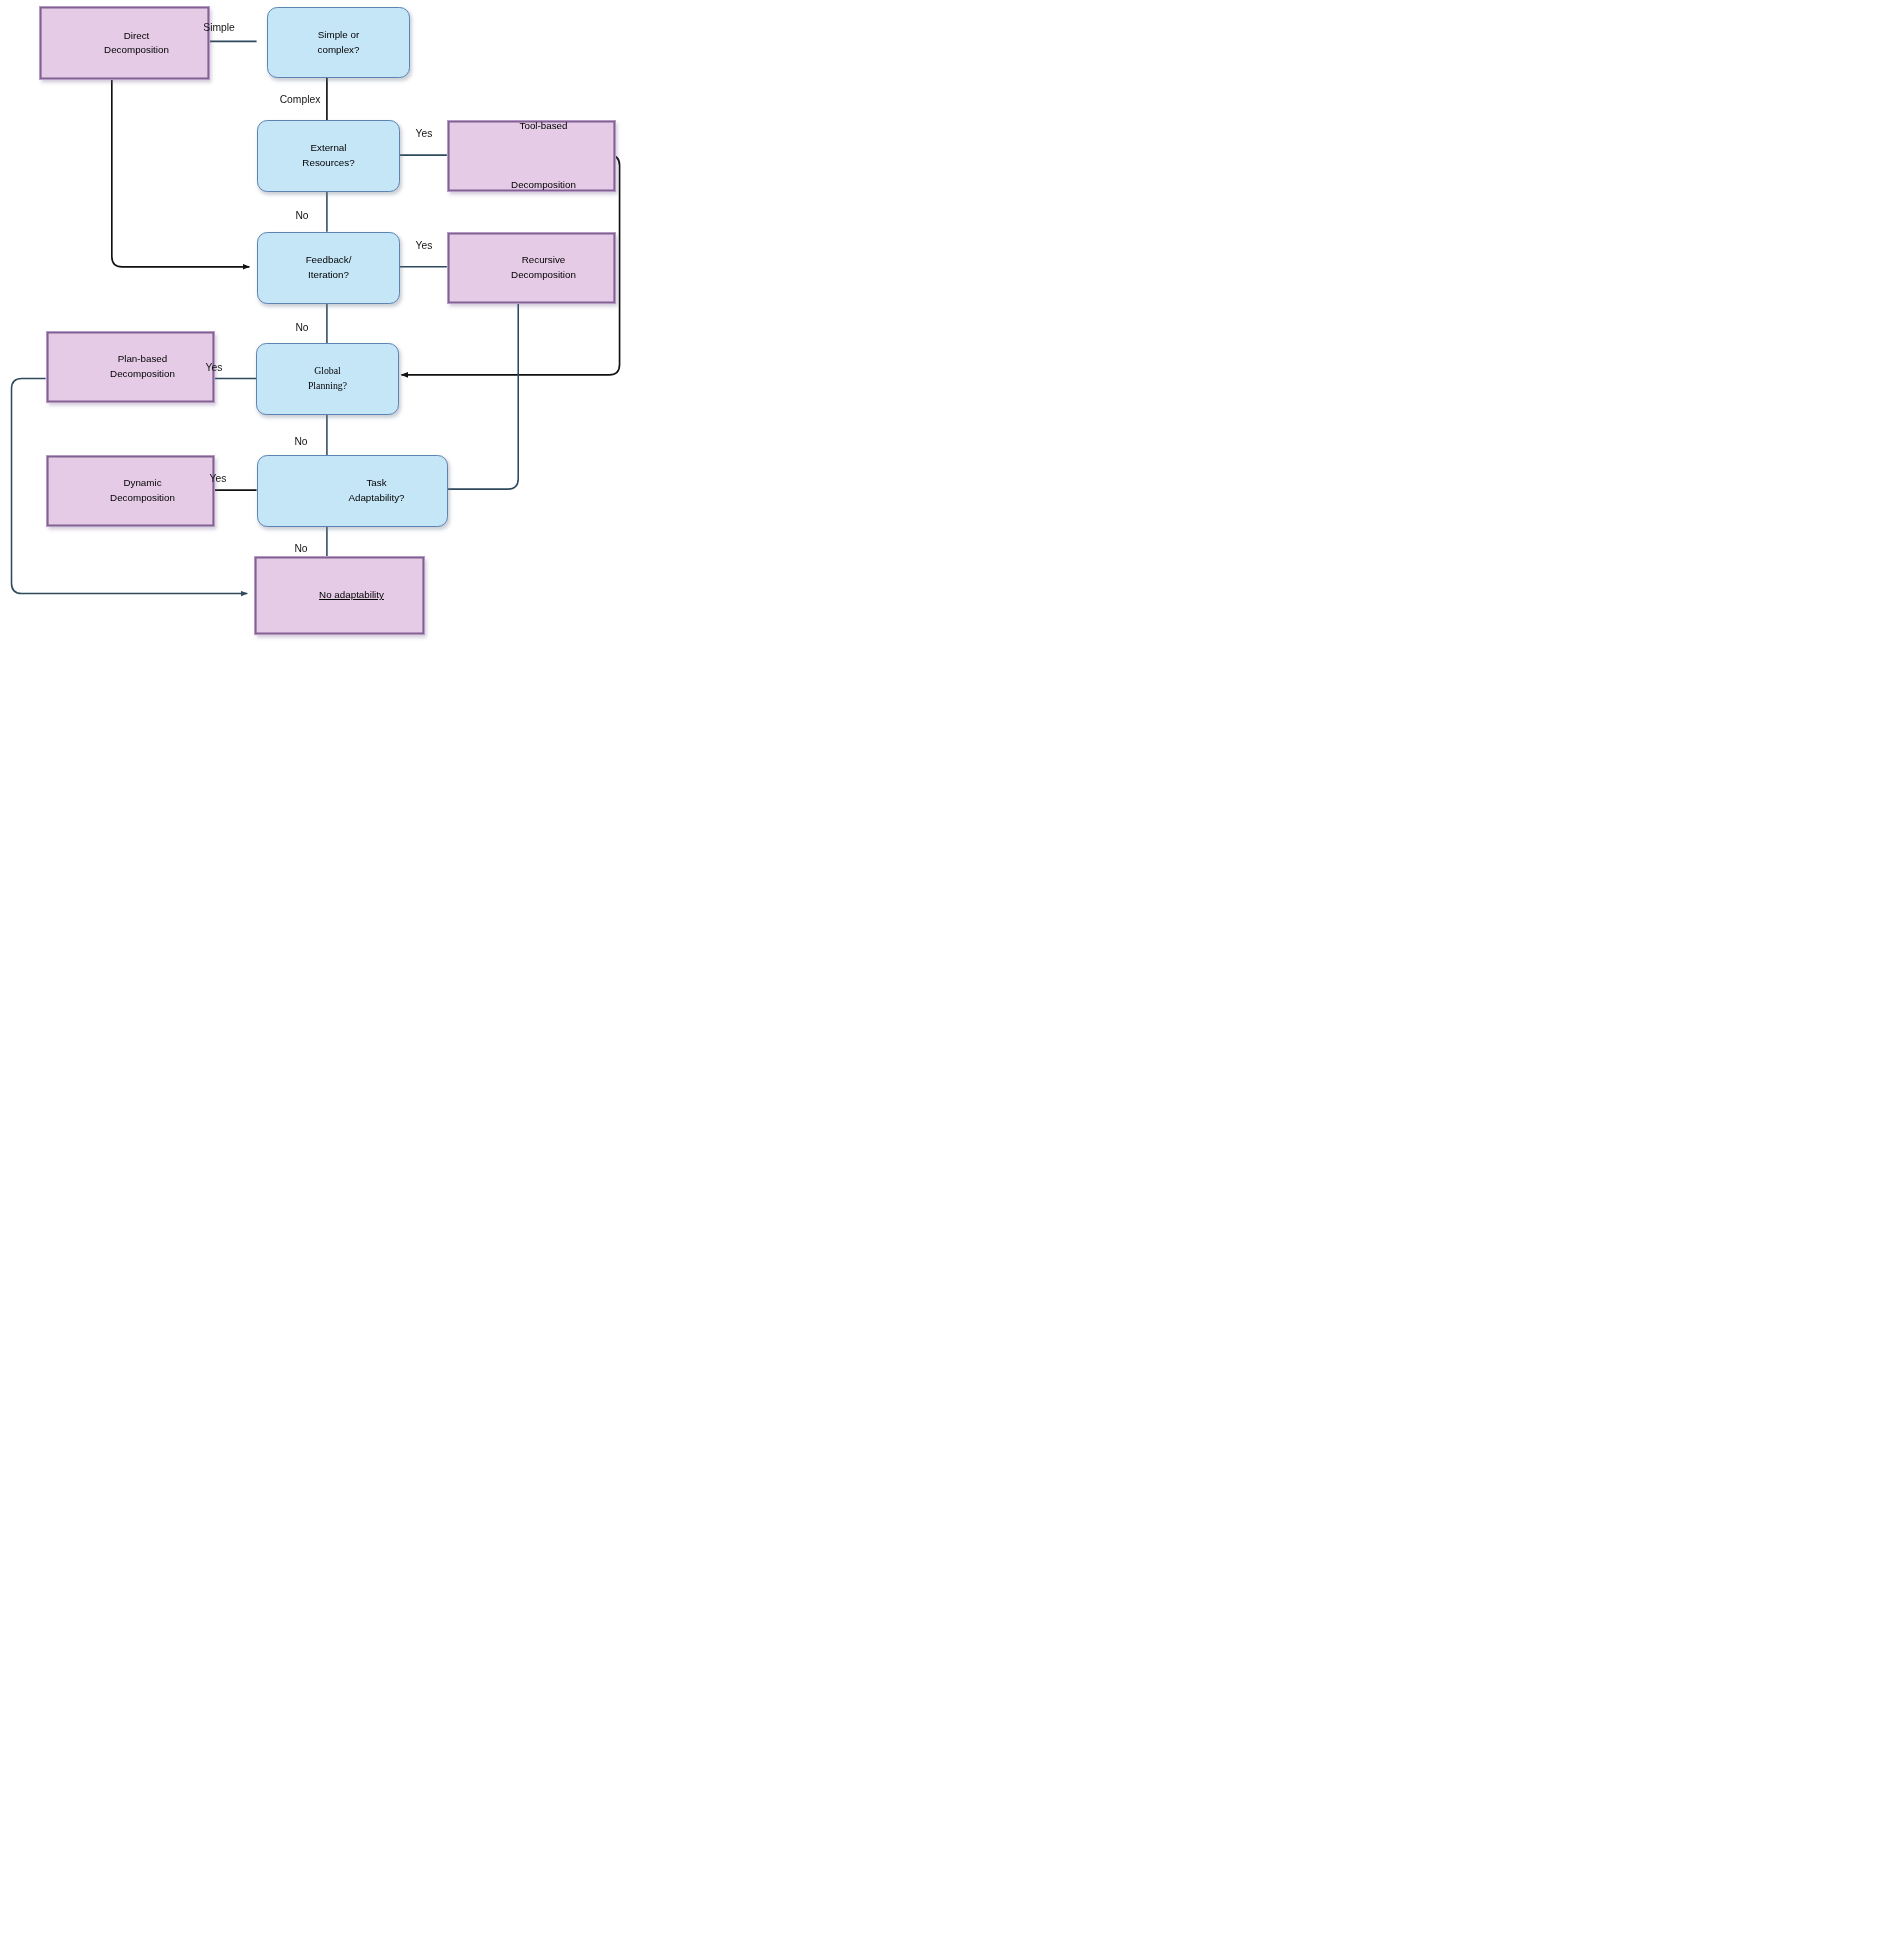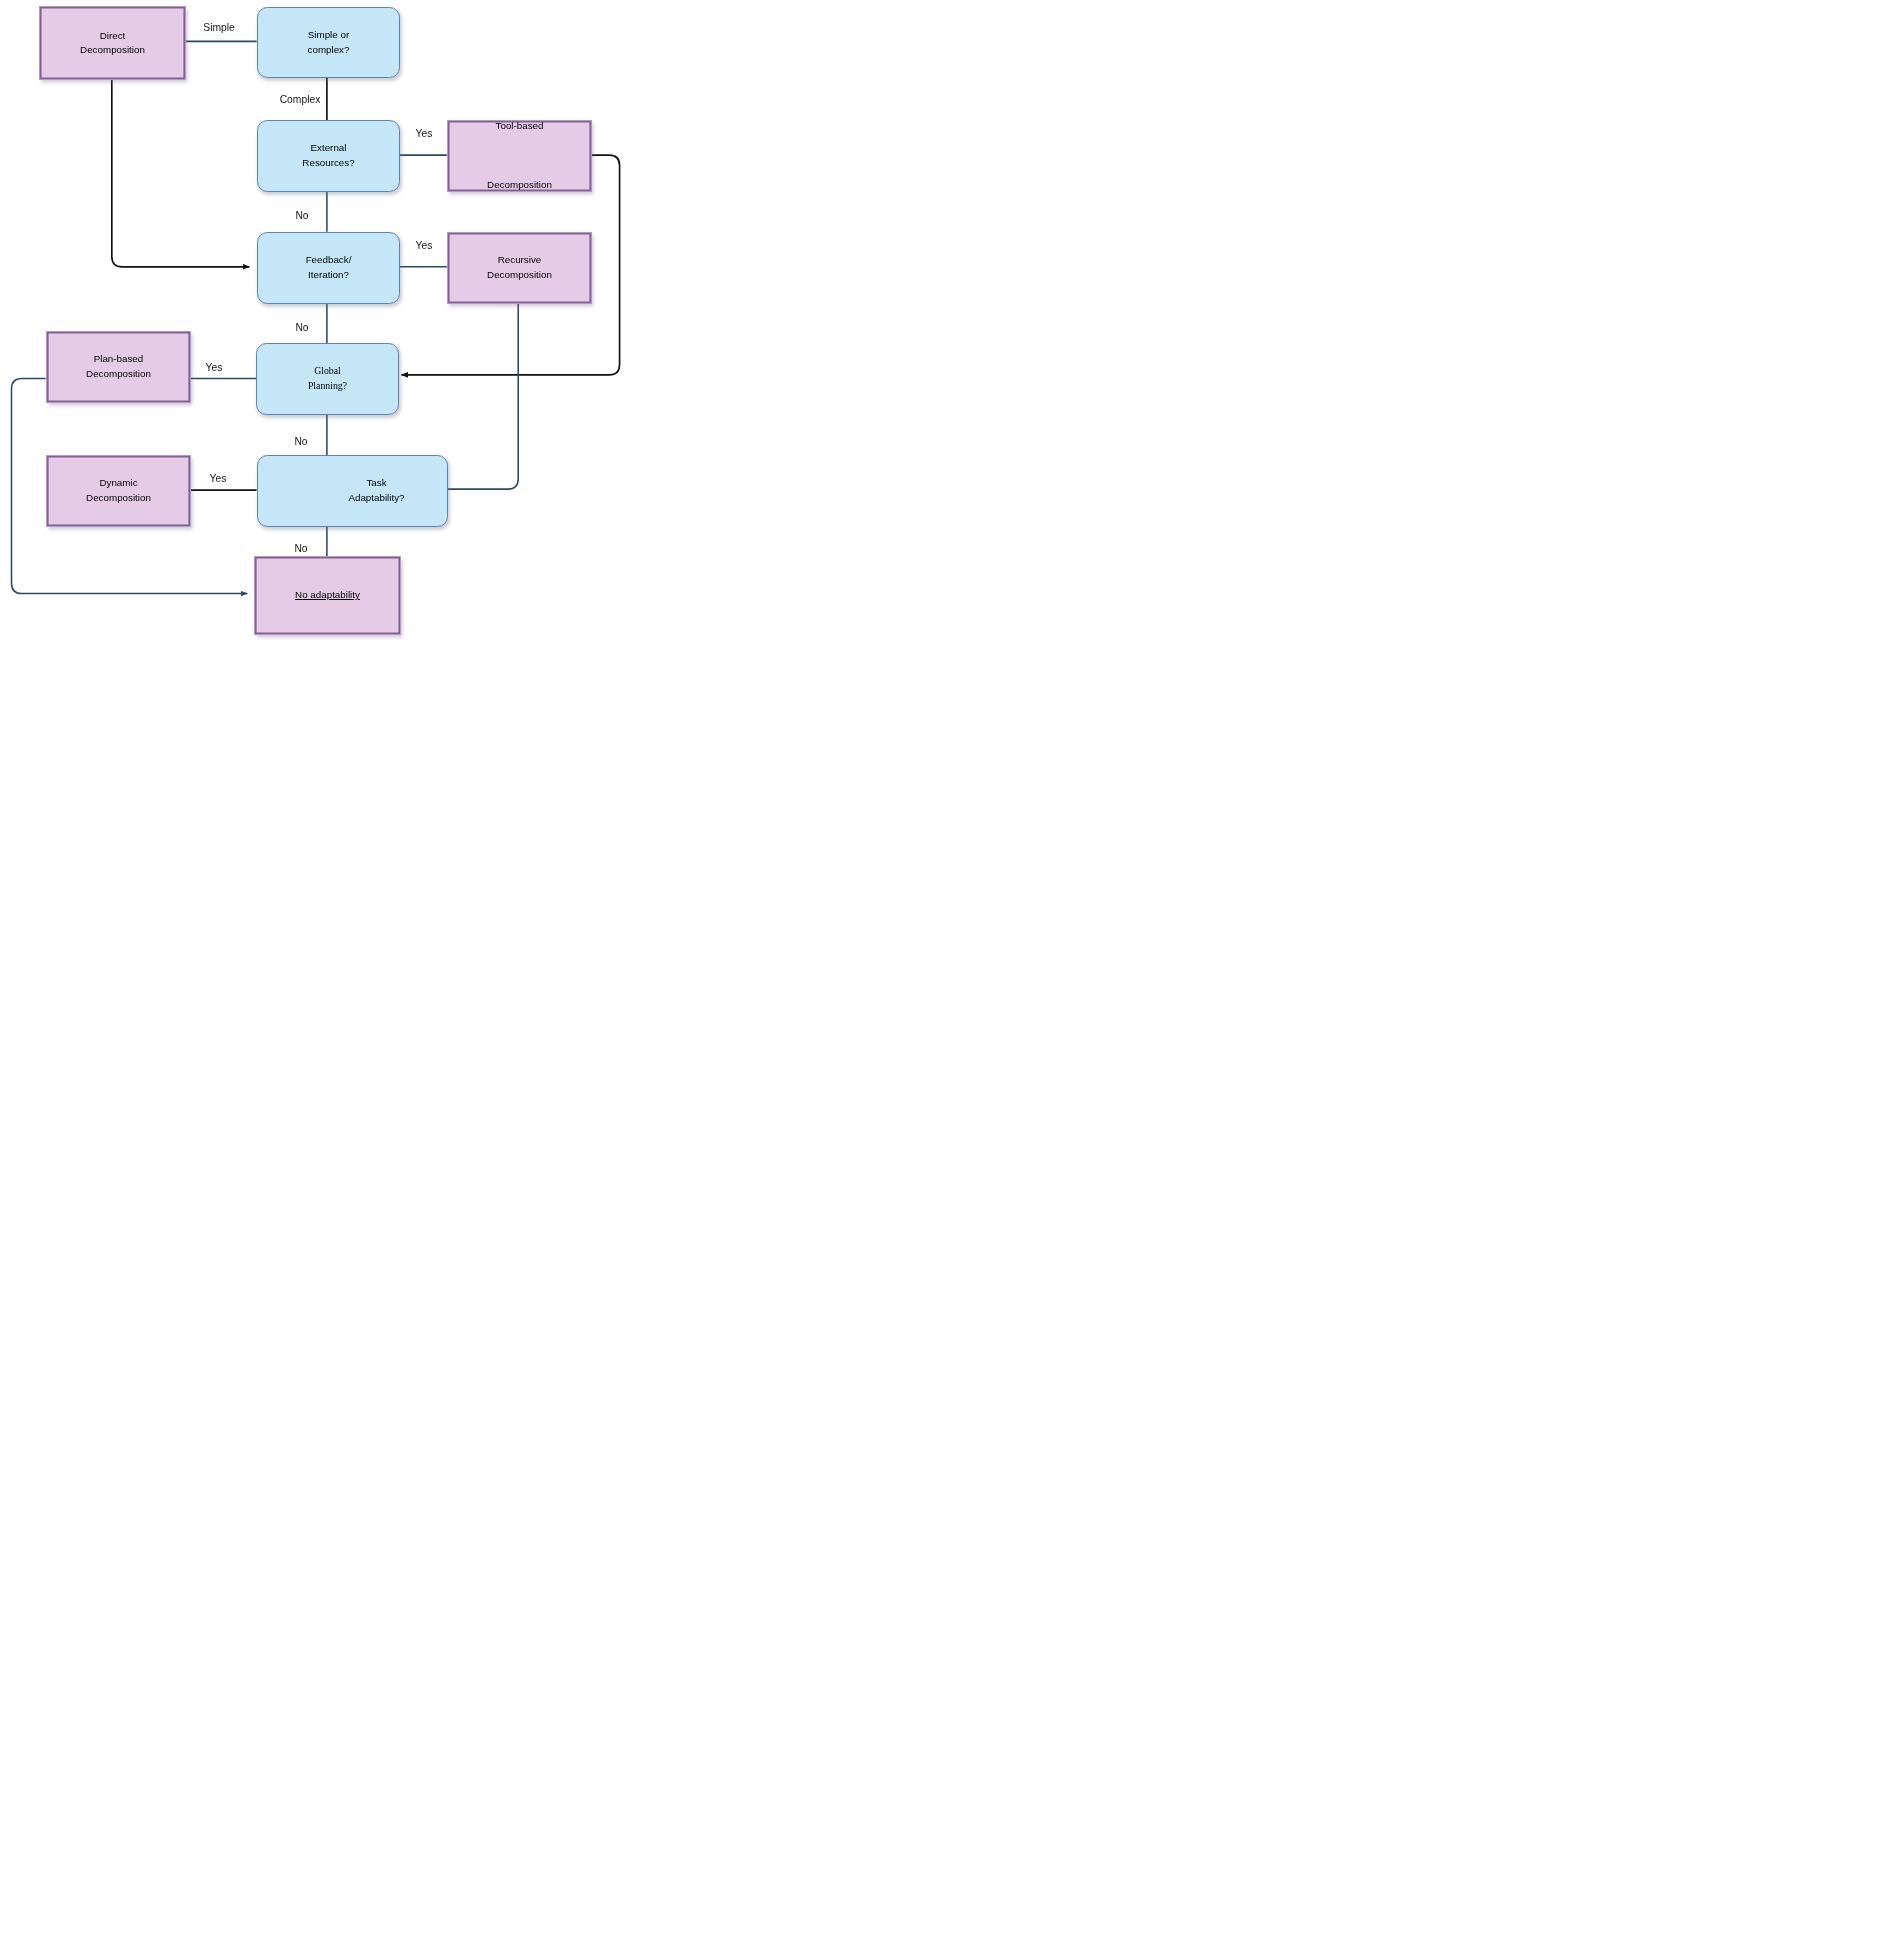--- a/index.html
+++ b/index.html
@@ -36,20 +36,21 @@
   .decision {
     background: #c5e6f7;
     border: 1.6px solid #5b83b3;
     border-radius: 10.3px;
     box-shadow: 1.6px 2.1px 3.6px rgba(110, 120, 140, 0.35);
   }
   .outcome {
     background: #e5cbe6;
     border: 1px solid #b69ac6;
     box-shadow: inset 0 0 0 1.6px #816092, 2.1px 2.6px 3.6px rgba(120, 100, 140, 0.35);
+    padding-left: 24px;
   }
 
   .edge-label {
     position: absolute;
     transform: translate(-50%, -50%);
     color: #141414;
     font-size: 10.3px;
     white-space: nowrap;
   }
 </style>
@@ -106,21 +107,21 @@
 
   <div class="node outcome" style="left:46px; top:455px; width:143px; height:70px;">
     <span>Dynamic</span>
     <span>Decomposition</span>
   </div>
 
   <div class="node outcome" style="left:254px; top:556px; width:145px; height:77px;text-decoration:underline;">
     <span>No adaptability</span>
   </div>
 
-  <div class="node decision" style="left:257px; top:7.2px; width:141px; height:69px;">
+  <div class="node decision" style="left:267px; top:7.2px; width:141px; height:69px;">
     <span>Simple or</span>
     <span>complex?</span>
   </div>
 
   <div class="node decision" style="left:257px; top:120px; width:141px; height:70px;">
     <span>External</span>
     <span>Resources?</span>
   </div>
 
   <div class="node decision" style="left:257px; top:232px; width:141px; height:70px;">

